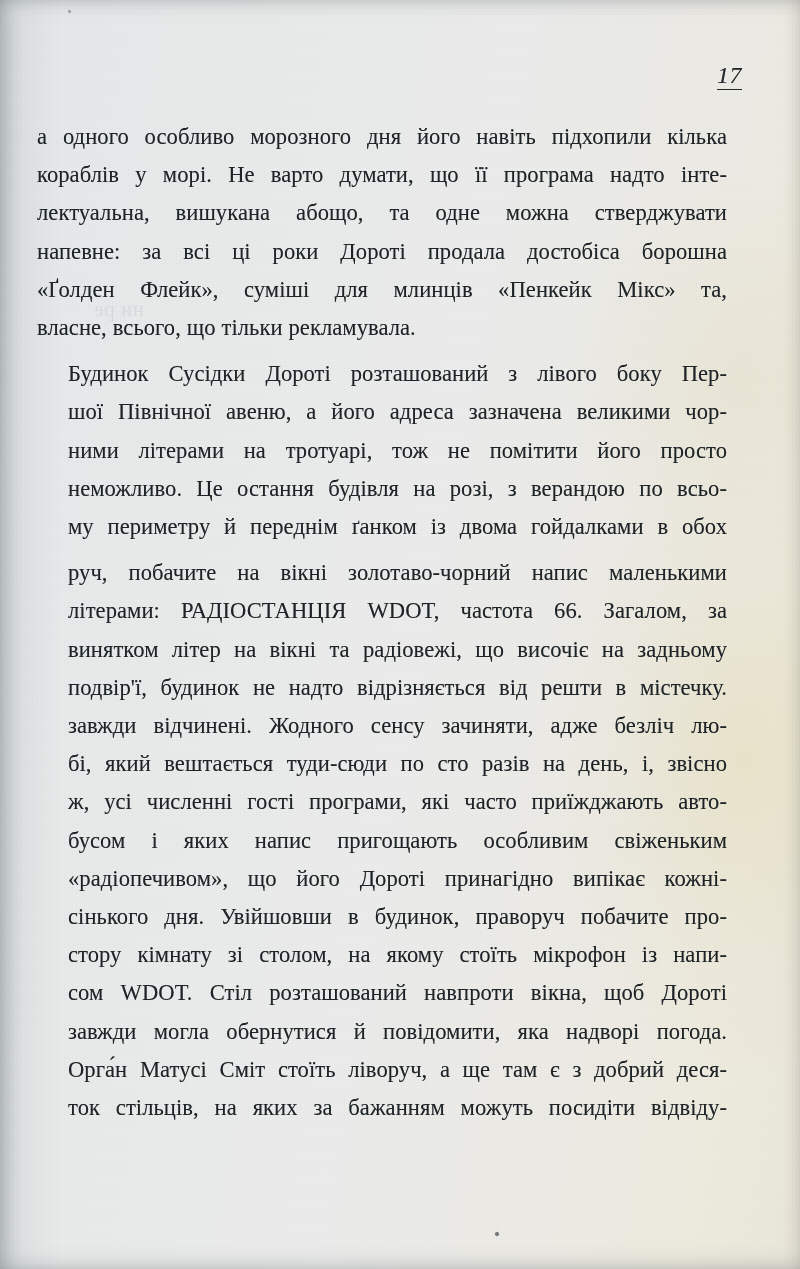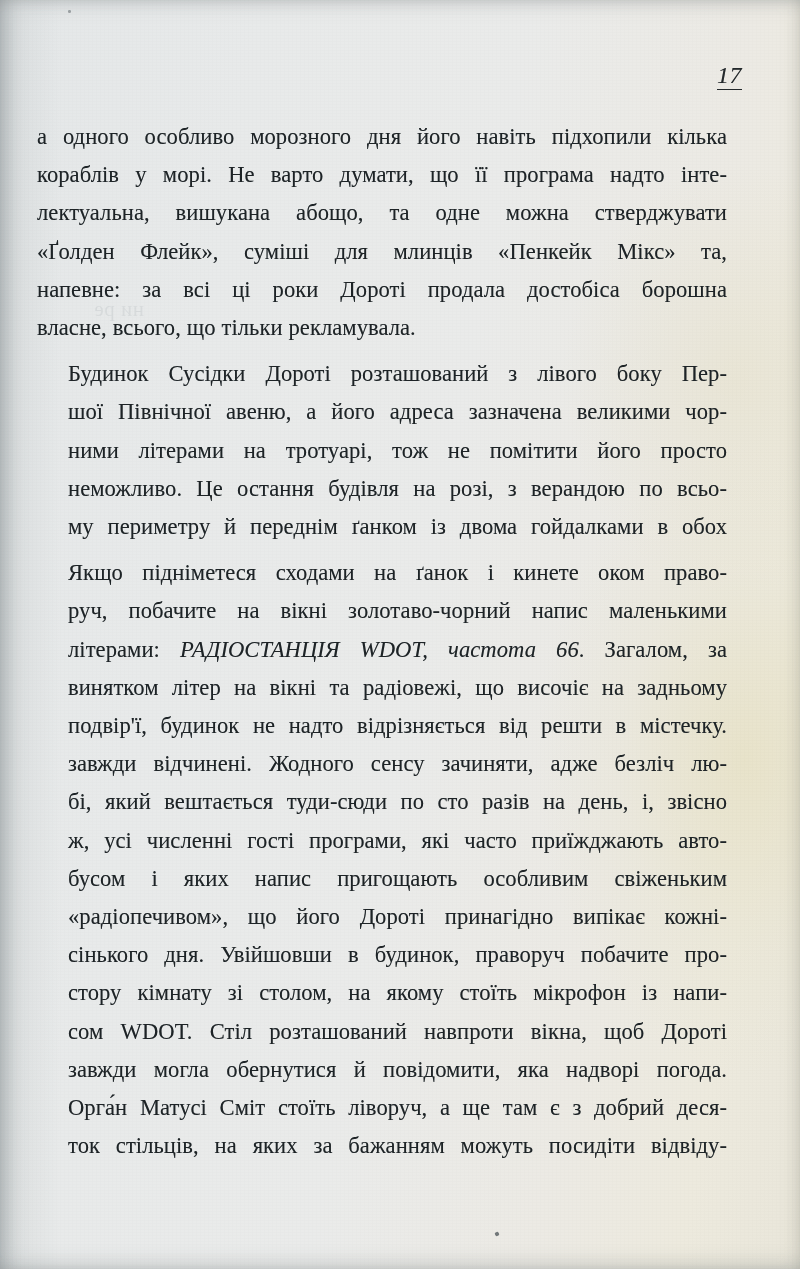--- a/index.html
+++ b/index.html
@@ -116,21 +116,20 @@
     text-align-last: justify;
     white-space: nowrap;
   }
   #textblock p .ln.last {
     text-align-last: left;
   }
   #textblock p .ln.indent-line {
     text-indent: 31px;
   }
   #textblock .it {
-    font-style: italic;
   }
 
   
   #textblock, #folio {
     text-rendering: optimizeLegibility;
     text-shadow: 0 0 0.6px rgba(40,48,52,0.38);
   }
 
   
   .speck {
@@ -166,33 +165,32 @@
 
   <div id="bleed-through">ни ре</div>
 
   <div id="folio"><span class="num">17</span></div>
 
   <div id="textblock">
       <p>
         <span class="ln">а одного особливо морозного дня його навіть підхопили кілька</span>
         <span class="ln">кораблів у морі. Не варто думати, що її програма надто інте-</span>
         <span class="ln">лектуальна, вишукана абощо, та одне можна стверджувати</span>
+        <span class="ln">напевне: за всі ці роки Дороті продала достобіса борошна</span>
         <span class="ln">«Ґолден Флейк», суміші для млинців «Пенкейк Мікс» та,</span>
-        <span class="ln">напевне: за всі ці роки Дороті продала достобіса борошна</span>
         <span class="ln last">власне, всього, що тільки рекламувала.</span>
       </p>
       <p class="indent">
         <span class="ln indent-line">Будинок Сусідки Дороті розташований з лівого боку Пер-</span>
         <span class="ln">шої Північної авеню, а його адреса зазначена великими чор-</span>
         <span class="ln">ними літерами на тротуарі, тож не помітити його просто</span>
         <span class="ln">неможливо. Це остання будівля на розі, з верандою по всьо-</span>
         <span class="ln">му периметру й переднім ґанком із двома гойдалками в обох</span>
       </p>
       <p class="indent">
-        <span class="ln indent-line">Якщо підніметеся сходами на ґанок і кинете оком право-</span>
         <span class="ln">руч, побачите на вікні золотаво-чорний напис маленькими</span>
         <span class="ln">літерами: <span class="it">РАДІОСТАНЦІЯ WDOT, частота 66</span>. Загалом, за</span>
         <span class="ln">винятком літер на вікні та радіовежі, що височіє на задньому</span>
         <span class="ln">подвір'ї, будинок не надто відрізняється від решти в містечку.</span>
         <span class="ln">завжди відчинені. Жодного сенсу зачиняти, адже безліч лю-</span>
         <span class="ln">бі, який вештається туди-сюди по сто разів на день, і, звісно</span>
         <span class="ln">ж, усі численні гості програми, які часто приїжджають авто-</span>
         <span class="ln">бусом і яких напис пригощають особливим свіженьким</span>
         <span class="ln">«радіопечивом», що його Дороті принагідно випікає кожні-</span>
         <span class="ln">сінького дня. Увійшовши в будинок, праворуч побачите про-</span>

